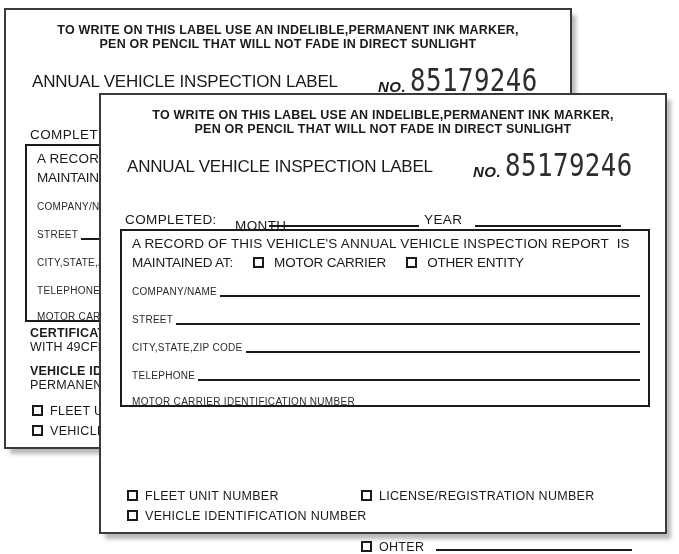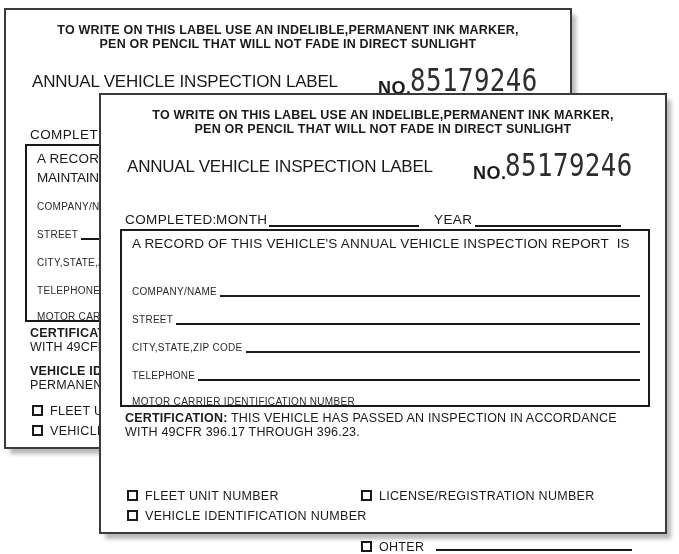--- a/index.html
+++ b/index.html
@@ -24,33 +24,33 @@
     position:absolute; top:14px; left:0; right:0;
     text-align:center; font-weight:bold; font-size:12.5px;
     line-height:13.5px; letter-spacing:0.2px;
   }
   .title {
     position:absolute; left:26px; top:62px;
     font-size:17px; font-weight:normal; letter-spacing:-0.2px;
   }
   .no-lbl {
     position:absolute; left:372px; top:68px;
-    font-size:18px; font-weight:bold; letter-spacing:0.5px;
+    font-size:15px; font-weight:bold; letter-spacing:0.5px;font-style:italic;
   }
   .serial {
     position:absolute; left:404px; top:51px;
     font-family:"DejaVu Sans Mono", monospace;
     font-size:28px; color:#2d2d2d; letter-spacing:0.5px;
     transform:scale(0.92,1.15); transform-origin:left top;
   }
 
   .row-completed { position:absolute; left:0; top:117px; width:100%; height:17px; font-size:13.5px; letter-spacing:0.4px; }
   .c-lbl   { position:absolute; left:24px; }
-  .c-month { position:absolute; left:115px; }
-  .c-year  { position:absolute; left:333px; }
+  .c-month { position:absolute; left:134px;margin-top:6px; }
+  .c-year  { position:absolute; left:323px; }
   .uline   { position:absolute; height:15px; border-bottom:2px solid var(--ink,#1a1a1a); }
   .u-month { left:168px; width:150px; }
   .u-year  { left:374px; width:146px; }
 
   .record-box {
     position:absolute; left:19px; top:134px; width:530px; height:178px;
     border:2px solid var(--ink,#1a1a1a);
   }
   .rb-line1 { position:absolute; left:10px; top:5px;  font-size:13.5px; letter-spacing:0.2px; white-space:pre; }
   .rb-line2 { position:absolute; left:10px; top:24px; font-size:13.5px; letter-spacing:-0.2px; }
@@ -169,20 +169,27 @@
     <div class="row-completed">
       <span class="c-lbl">COMPLETED:</span>
       <span class="c-month">MONTH</span>
       <span class="uline u-month"></span>
       <span class="c-year">YEAR</span>
       <span class="uline u-year"></span>
     </div>
 
     <div class="record-box">
       <div class="rb-line1">A RECORD OF THIS VEHICLE'S ANNUAL VEHICLE INSPECTION REPORT  IS</div>
+      <div class="rb-line2">
+        <span>MAINTAINED AT:</span>
+        <span class="cb"></span>
+        <span>MOTOR CARRIER</span>
+        <span class="cb"></span>
+        <span>OTHER ENTITY</span>
+      </div>
 
       <div class="field f0">
         <span>COMPANY/NAME</span>
         <span class="f-line"></span>
       </div>
       <div class="field f1">
         <span>STREET</span>
         <span class="f-line"></span>
       </div>
       <div class="field f2">
@@ -191,21 +198,20 @@
       </div>
       <div class="field f3">
         <span>TELEPHONE</span>
         <span class="f-line"></span>
       </div>
       <div class="field f4">
         <span>MOTOR CARRIER IDENTIFICATION NUMBER</span>
       </div>
     </div>
 
-    <p class="para cert"><b>CERTIFICATION:</b> <span>THIS VEHICLE HAS PASSED AN INSPECTION IN ACCORDANCE WITH 49CFR 396.17 THROUGH 396.23.</span></p>
 
 
     <span class="chk chk0">
       <span class="cb"></span><span>FLEET UNIT NUMBER</span>
     </span>
     <span class="chk chk1">
       <span class="cb"></span><span>LICENSE/REGISTRATION NUMBER</span>
     </span>
     <span class="chk chk2">
       <span class="cb"></span><span>VEHICLE IDENTIFICATION NUMBER</span>

